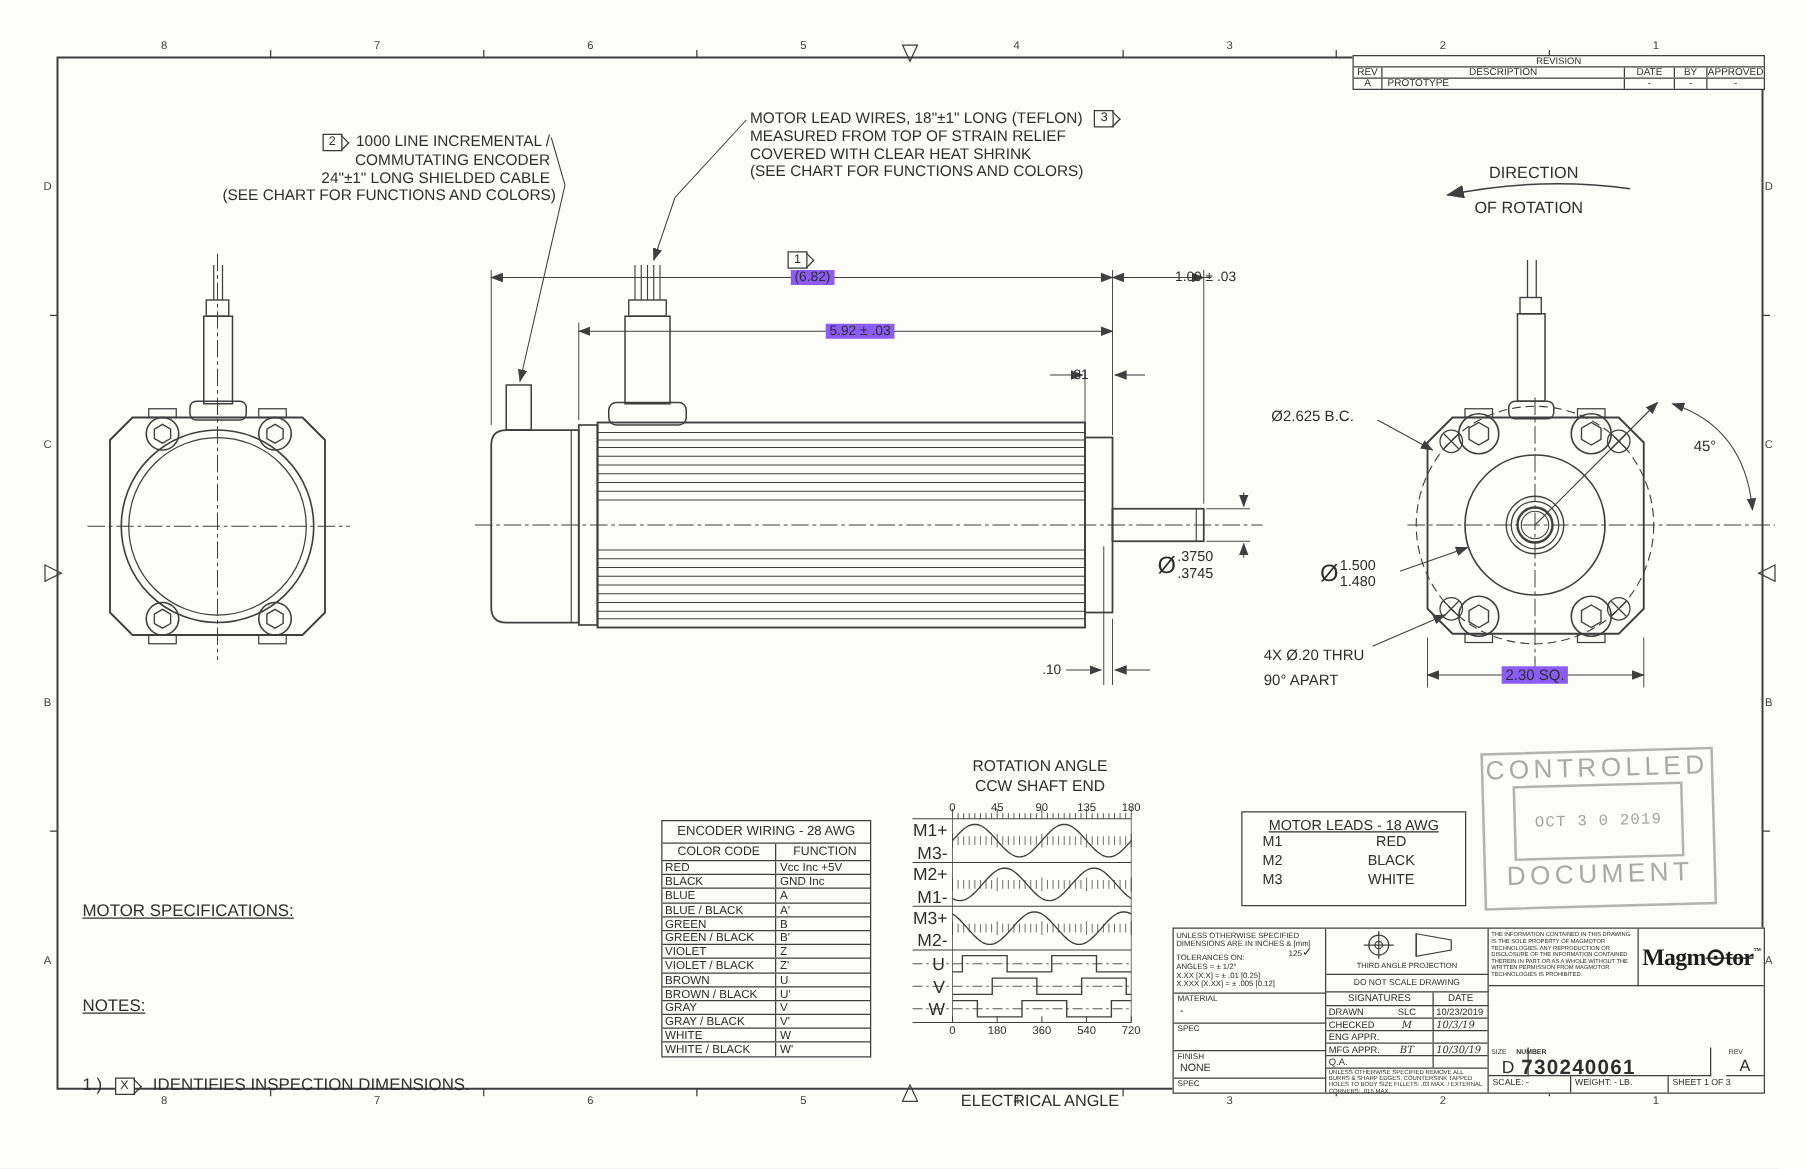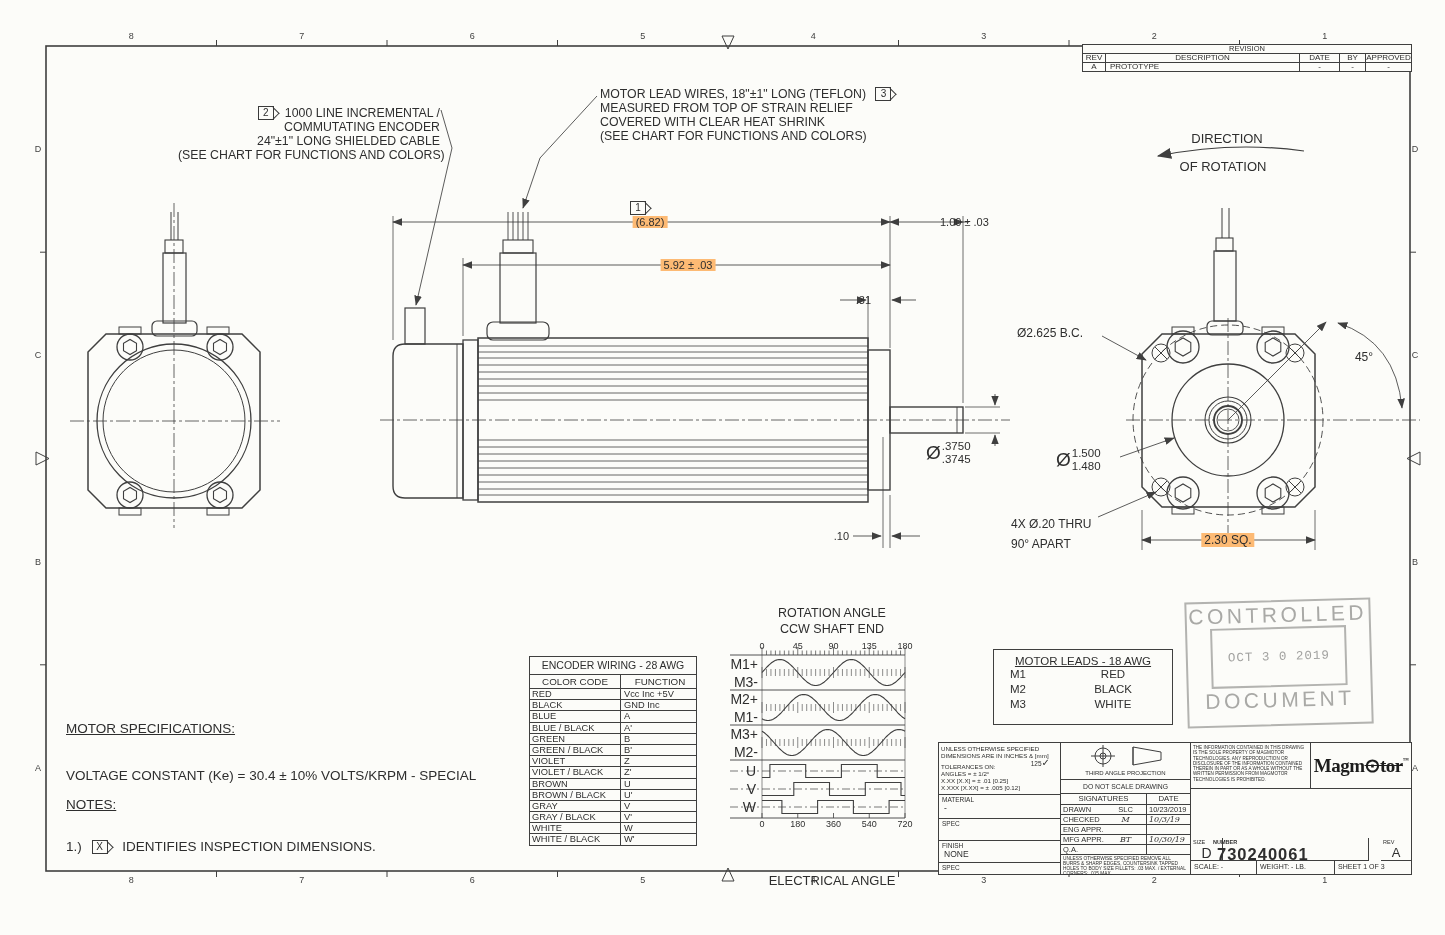--- a/index.html
+++ b/index.html
@@ -4,21 +4,21 @@
 <style>
   html,body{margin:0;padding:0;background:#e8e8e4;}
   .sheet{position:relative;width:1445px;height:935px;background:#fcfcf9;overflow:hidden;
          font-family:"Liberation Sans",sans-serif;color:#2e2e2e;}
   svg.lw{position:absolute;left:0;top:0;width:1445px;height:935px;}
   #wave-svg{position:absolute;left:722px;top:640px;width:200px;height:192px;}
   .t{position:absolute;white-space:nowrap;}
   .ctr{transform:translate(-50%,-50%);}
   .ml{transform:translate(0,-50%);}
   .mr{transform:translate(-100%,-50%);}
-  .bg{background:#fdba74;padding:0 3px;}
+  .bg{background:#8b5cf6;padding:0 3px;}
   .dim{font-size:11px;}
   .dim2{font-size:12px;}
   .note{font-size:12.3px;line-height:14px;}
   .zone{position:absolute;transform:translate(-50%,-50%);font-size:9px;color:#3f3f3f;}
   .wl{position:absolute;}
   .wl.ax{font-size:9px;transform:translate(-50%,-50%);}
   .wl.row{font-size:14px;transform:translate(-100%,-50%);}
   .wttl{font-size:12.5px;transform:translate(-50%,-50%);}
   .flag{position:relative;display:inline-block;min-width:10px;text-align:center;
         border:1.2px solid #3a3a3a;font-size:10px;line-height:12px;padding:0 2px;
@@ -551,23 +551,22 @@
           <span class="tcell">BLACK</span>
         </div>
         <div class="trow">
           <span class="tcell">M3</span>
           <span class="tcell">WHITE</span>
         </div>
       </div>
   </div>
 
   <span class="t spec-t spec-h" style="left:66px;top:721px;">MOTOR SPECIFICATIONS:</span>
-  <span class="t spec-t" style="left:66px;top:768px;">VOLTAGE CONSTANT (Ke) = 30.4 ± 10% VOLTS/KRPM - SPECIAL</span>
   <span class="t spec-t spec-h" style="left:66px;top:797px;">NOTES:</span>
-  <div class="t spec-t" style="left:66px;top:839px;">
+  <div class="t spec-t" style="left:66px;top:860px;">
     <span>1.)</span>
     <span class="flag" style="margin-left:6px;vertical-align:1px;"><b style="font-weight:normal">X</b></span>
     <span>IDENTIFIES INSPECTION DIMENSIONS.</span>
   </div>
 
   <div class="stamp">
     <div class="stamp-word">CONTROLLED</div>
     <div class="stamp-box">
       <span class="stamp-date">OCT 3 0 2019</span>
     </div>

